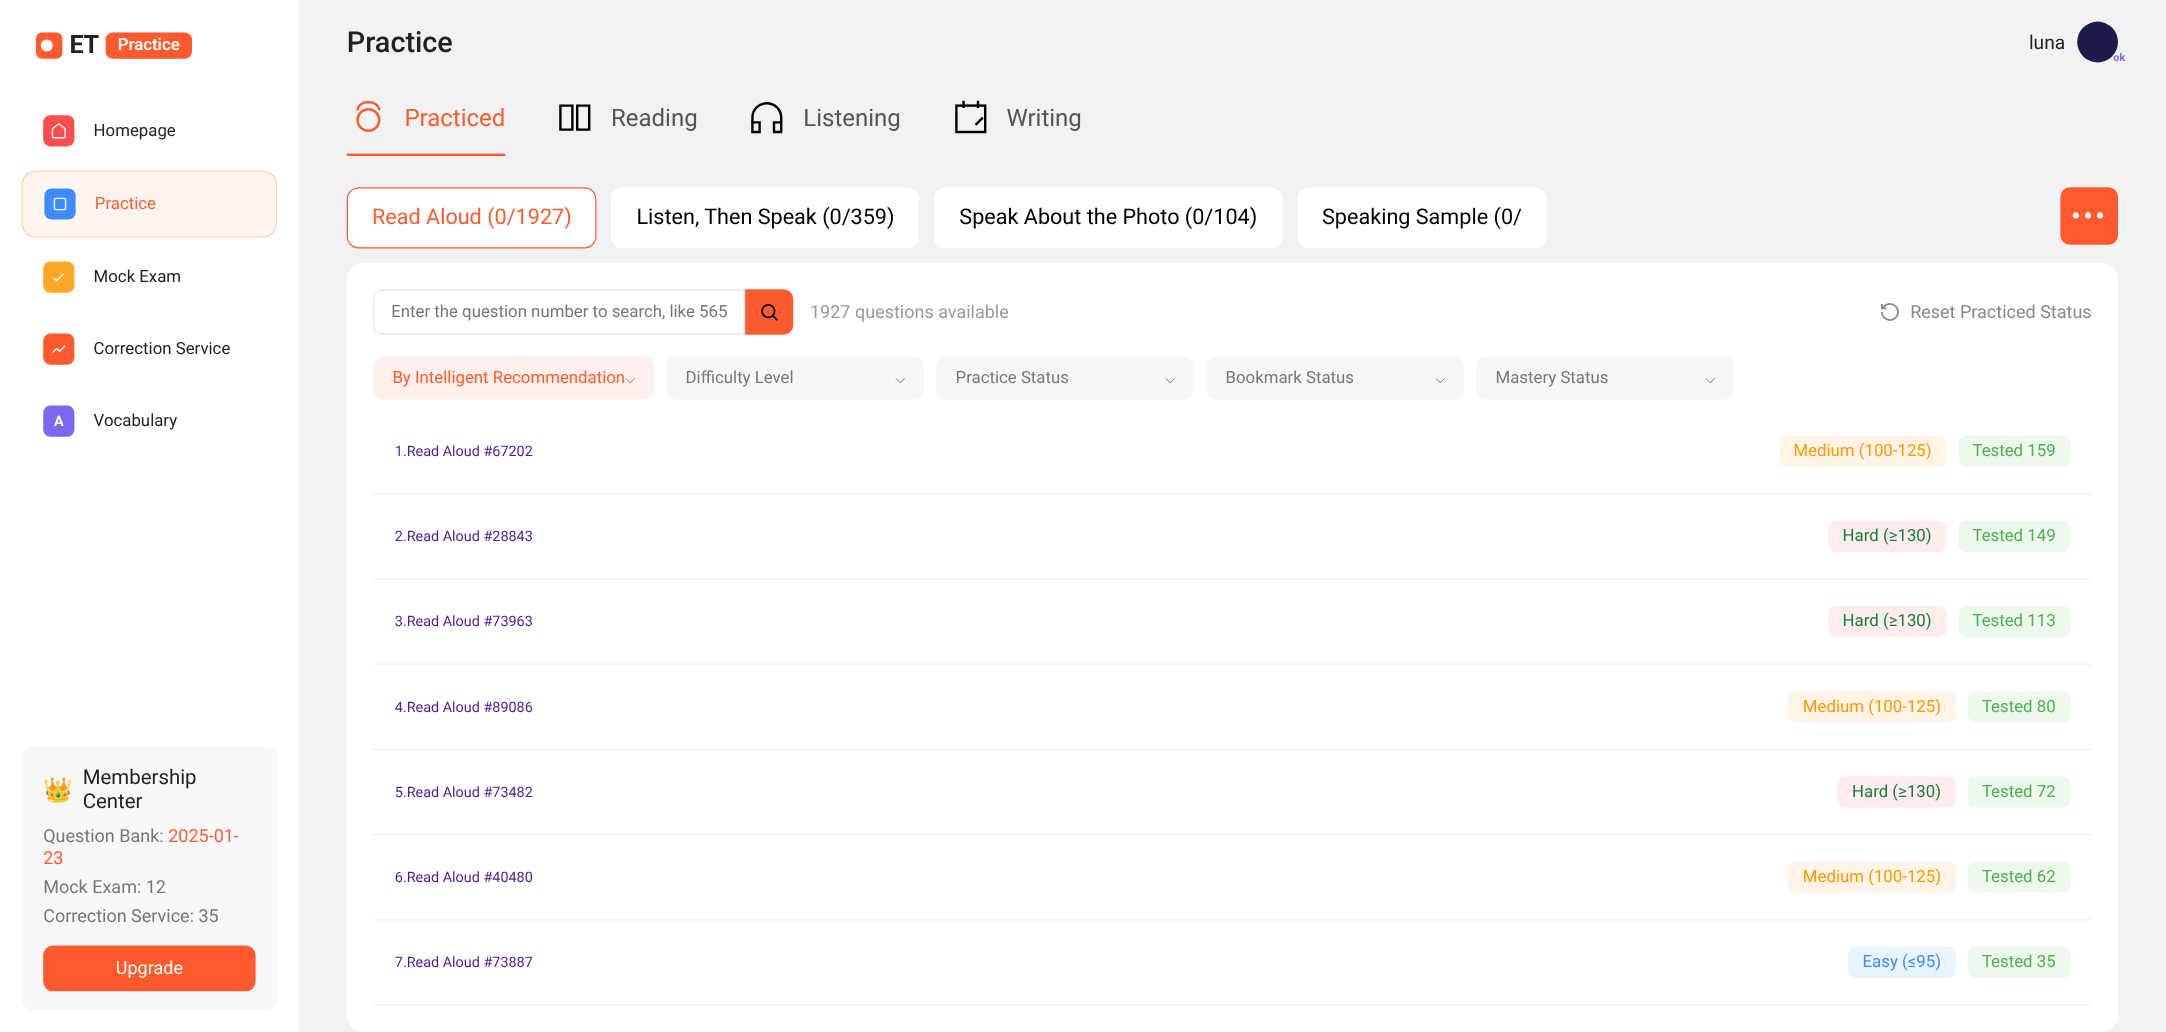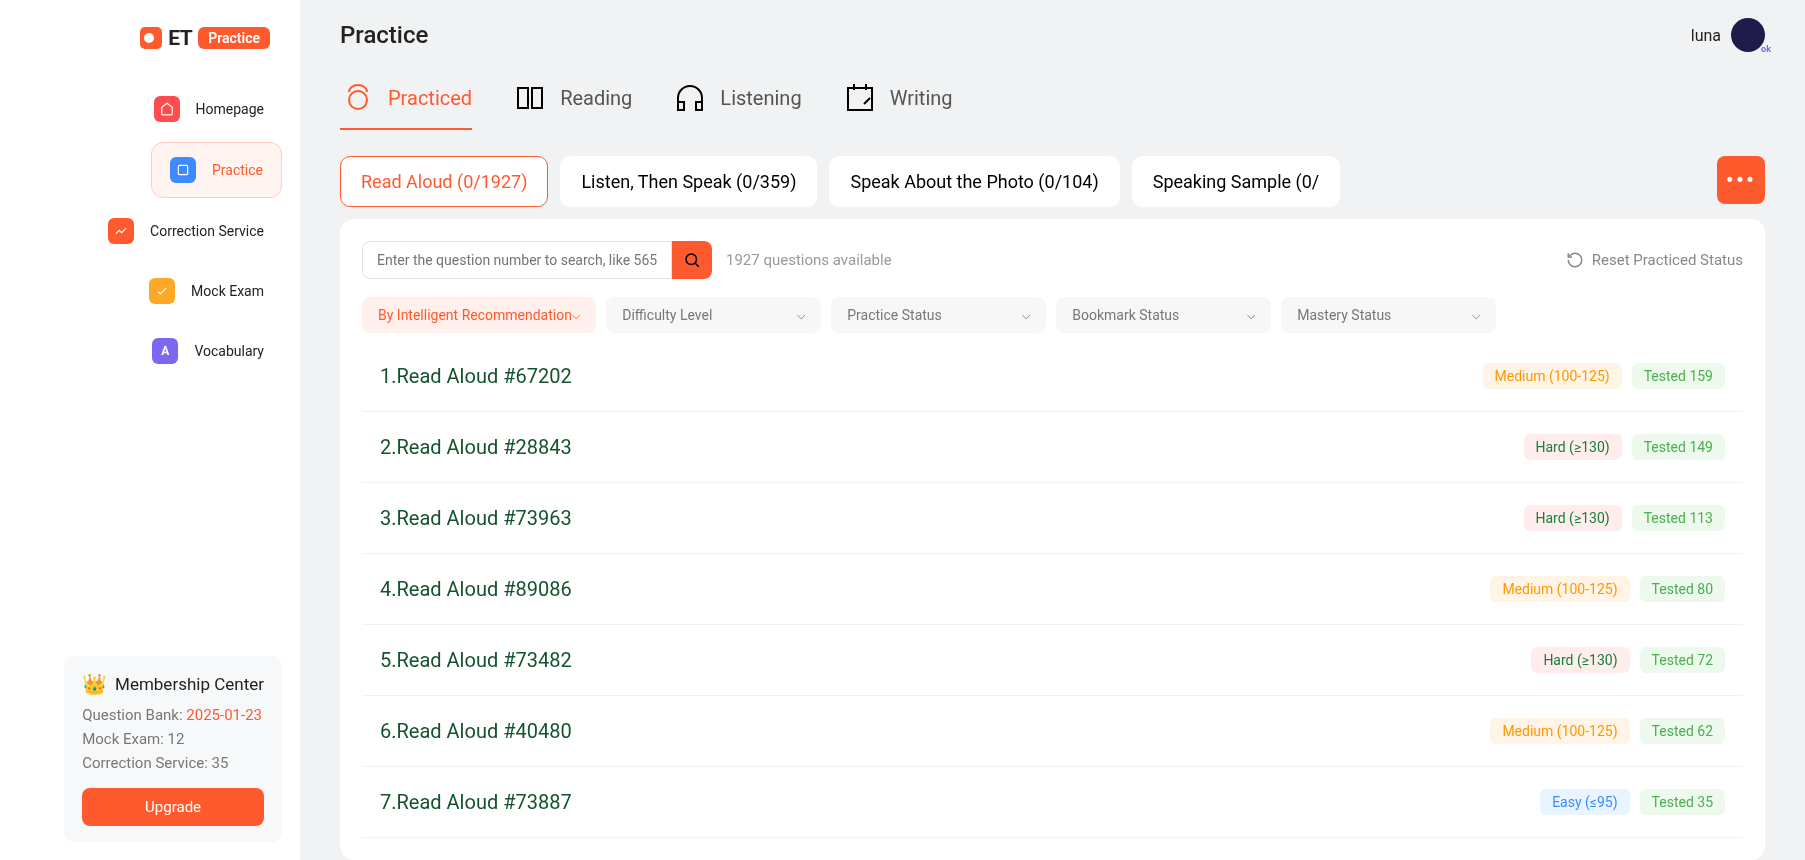--- a/index.html
+++ b/index.html
@@ -1,18 +1,18 @@
 <!DOCTYPE html>
 <html><head>
   <meta charset="utf-8">
   <style>
     * { margin: 0; padding: 0; box-sizing: border-box; font-family: -apple-system, BlinkMacSystemFont, 'Segoe UI', Roboto, sans-serif; }
     body { background: #f1f2f3; display: flex; height: 860px; overflow: hidden; }
     
-    .sidebar { width: 300px; background: #fff; padding: 18px; display: flex; flex-direction: column; align-items: flex-end; }
+    .sidebar { width: 249px; background: #fff; padding: 18px; display: flex; flex-direction: column; }
     .logo-wrap { display: flex; align-items: center; gap: 6px; padding: 8px 12px; margin-bottom: 24px; }
     .logo-d { width: 22px; height: 22px; background: #ff5a2e; border-radius: 5px; position: relative; }
     .logo-d::before { content: ''; position: absolute; width: 10px; height: 10px; background: #fff; border-radius: 50%; left: 4px; top: 6px; }
     .logo-text { font-size: 21px; font-weight: 700; color: #222; letter-spacing: -0.5px; }
     .logo-badge { background: #ff5a2e; color: #fff; font-size: 14px; font-weight: 600; padding: 3px 10px; border-radius: 6px; }
     
     .nav-item { display: flex; align-items: center; gap: 16px; padding: 14px 18px; border-radius: 12px; cursor: pointer; margin-bottom: 6px; }
     .nav-item.active { background: #fff4f0; border: 1px solid #ffcdbc; }
     .nav-item.active .nav-label { color: #ff5a2e; }
     .nav-icon { width: 26px; height: 26px; border-radius: 6px; display: flex; align-items: center; justify-content: center; flex-shrink: 0; }
@@ -60,21 +60,21 @@
     .q-available { color: #999; font-size: 15px; }
     .reset-btn { margin-left: auto; display: flex; align-items: center; gap: 8px; color: #888; font-size: 15px; cursor: pointer; }
     
     .filter-row { display: flex; gap: 10px; margin-bottom: 8px; }
     .filter-chip { background: #f7f7f7; padding: 10px 16px; border-radius: 8px; font-size: 14px; color: #777; display: flex; align-items: center; justify-content: space-between; cursor: pointer; min-width: 215px; }
     .filter-chip.active { background: #fff0eb; color: #ff5a2e; }
     .chev { font-size: 11px; }
     
     .q-list {}
     .q-item { display: flex; align-items: center; justify-content: space-between; padding: 22px 18px; border-bottom: 1px solid #f0f0f0; cursor: pointer; }
-    .q-title { font-size: 20px; color: #14532d; }
+    .q-title { font-size: 12px; color: #4c1d95; }
     .q-tags { display: flex; gap: 10px; }
     .tag { padding: 5px 12px; border-radius: 6px; font-size: 14px; }
     .tag-medium { background: #fff4e5; color: #ff9800; }
     .tag-hard { background: #ffecec; color: #15803d; }
     .tag-easy { background: #e8f4ff; color: #3d8bff; }
     .tag-tested { background: #ecf9ec; color: #4caf50; }
     
     svg { stroke: currentColor; fill: none; stroke-width: 2; }
   </style>
 </head>
@@ -97,34 +97,34 @@
   </div>
   <div class="nav-item active">
     <span class="nav-icon ic-practice">
         <svg width="14" height="14" viewBox="0 0 24 24">
           <rect x="4" y="4" width="16" height="16" rx="2" stroke="#fff"></rect>
         </svg>
       </span>
     <span class="nav-label">Practice</span>
   </div>
   <div class="nav-item">
+    <span class="nav-icon ic-mock">
+        <svg width="14" height="14" viewBox="0 0 24 24">
+          <path d="M5 13l4 4L19 7" stroke="#fff"></path>
+        </svg>
+      </span>
+    <span class="nav-label">Mock Exam</span>
+  </div>
+  <div class="nav-item">
     <span class="nav-icon ic-correction">
         <svg width="14" height="14" viewBox="0 0 24 24">
           <path d="M3 17l6-6 4 4 8-8" stroke="#fff"></path>
         </svg>
       </span>
     <span class="nav-label">Correction Service</span>
-  </div>
-  <div class="nav-item">
-    <span class="nav-icon ic-mock">
-        <svg width="14" height="14" viewBox="0 0 24 24">
-          <path d="M5 13l4 4L19 7" stroke="#fff"></path>
-        </svg>
-      </span>
-    <span class="nav-label">Mock Exam</span>
   </div>
   <div class="nav-item">
     <span class="nav-icon ic-vocab">
         <span style="color:#fff;font-size:12px;font-weight:700">A</span>
       </span>
     <span class="nav-label">Vocabulary</span>
   </div>
 
   <div class="membership-card">
     <div class="mc-title">

